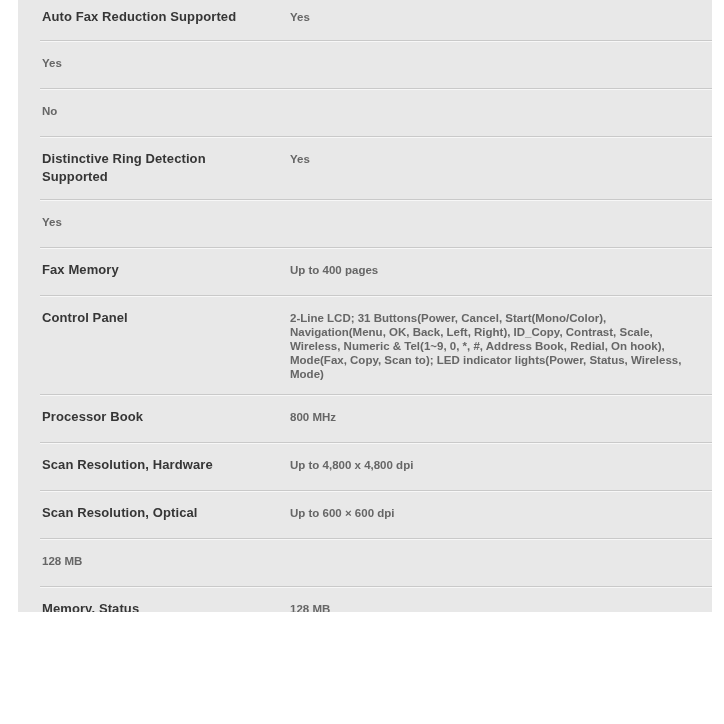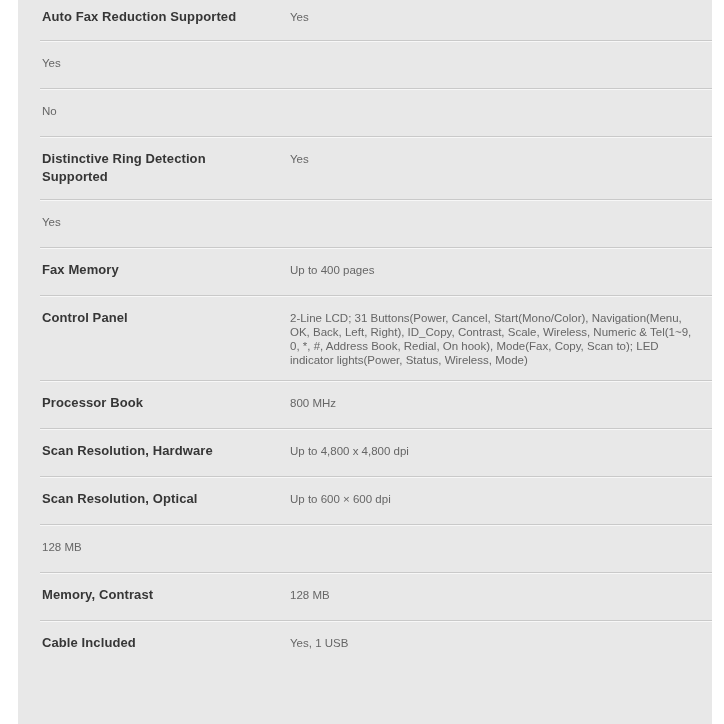--- a/index.html
+++ b/index.html
@@ -14,21 +14,21 @@
   html,body {
     width:724px; height:724px;
     background: var(--page-bg);
     overflow:hidden;
     font-family:"Liberation Sans", sans-serif;
   }
   .page { position:relative; width:724px; height:724px; }
   .spec-table {
     position:absolute;
     left:18px; top:0;
-    width:694px; height:724px;
+    width:694px; height:612px;
     background: var(--table-bg);
     overflow:hidden;
   }
   .spec-row {
     display:flex;
     align-items:flex-start;
     padding:14px 0 13px 0;
     min-height:48px;
     position:relative;
   }
@@ -52,20 +52,21 @@
     color: var(--label-color);
   }
   .spec-value {
     flex:1;
     margin-left:24px;
     padding-right:12px;
     padding-top:2px;
     font-size:11.5px;
     line-height:14px;
     color: var(--value-color);
+    font-weight: bold;
   }
 </style>
 </head>
 <body>
 
 <div class="page">
   <div class="spec-table" id="spec-table">
   <div class="spec-row first">
     <div class="spec-label">Auto Fax Reduction Supported</div>
     <div class="spec-value">Yes</div>
@@ -112,21 +113,21 @@
   <div class="spec-row">
     <div class="spec-label">Scan Resolution, Optical</div>
     <div class="spec-value">Up to 600 × 600 dpi</div>
   </div>
 
   <div class="spec-row">
     <div class="spec-value">128 MB</div>
   </div>
 
   <div class="spec-row">
-    <div class="spec-label">Memory, Contrast</div>
+    <div class="spec-label">Memory, Status</div>
     <div class="spec-value">128 MB</div>
   </div>
 
   <div class="spec-row">
     <div class="spec-label">Cable Included</div>
     <div class="spec-value">Yes, 1 USB</div>
   </div>
 </div>
 </div>
 

